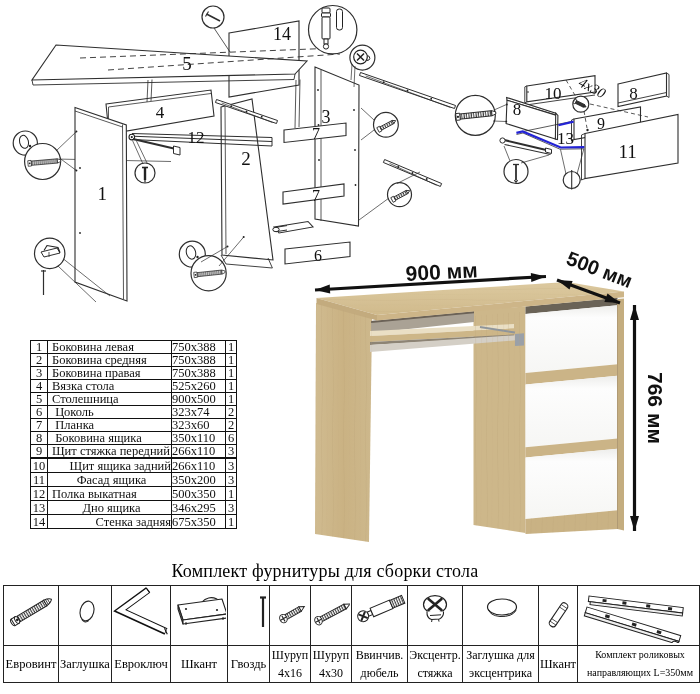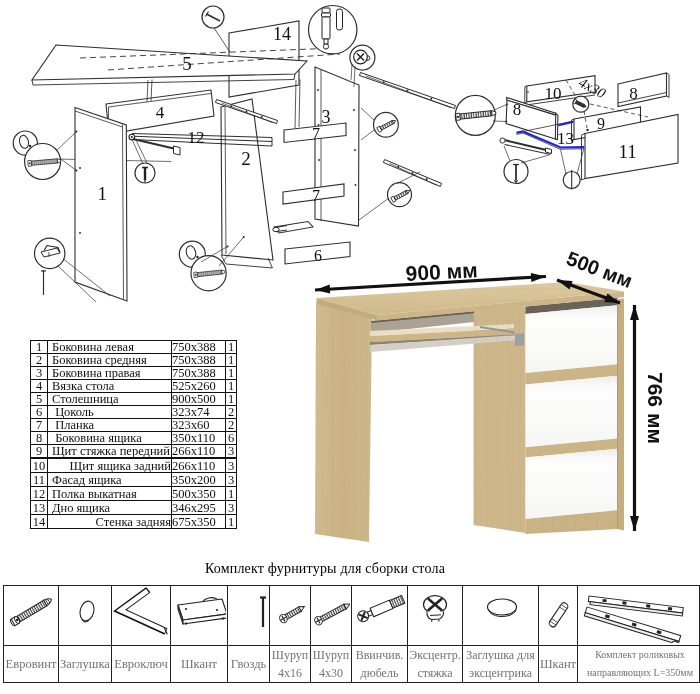--- a/index.html
+++ b/index.html
@@ -8,23 +8,23 @@
 .abs{position:absolute}
 #ptable{position:absolute;left:30px;top:340px;}
 #ptable table{border-collapse:collapse;font-size:12.5px;color:#111}
 #ptable td{border:1px solid #111;padding:0;height:12px;line-height:12px;white-space:nowrap}
 #ptable tr.b td{height:13px}
 #ptable tr.b1 td{border-top:2px solid #111}
 #ptable .n{text-align:center}
 #ptable .nm{padding-left:4px}
 #ptable .sz{}
 #title{position:absolute;left:0;top:561px;width:650px;text-align:center;
-  font-size:14px;letter-spacing:0.2px;color:#000;}
+  font-size:18px;letter-spacing:0.2px;color:#000;}
 #htable{position:absolute;left:3px;top:585px;}
-#htable table{border-collapse:collapse;font-size:12px;color:#737373}
+#htable table{border-collapse:collapse;font-size:12px;color:#000000}
 #htable td{border:1px solid #222;text-align:center;vertical-align:middle;padding:0;line-height:1.0}
 #htable tr.icons td{height:58px}
 #htable tr.names td{height:21px;font-size:12.5px;white-space:nowrap}
 #htable tr.names td br{line-height:11px}
 #htable tr.names td.sm{font-size:12px;line-height:18px}
 #htable tr.qty td{height:23px;font-size:17px}
 </style>
 </head>
 <body>
 
@@ -92,33 +92,33 @@
           <td class="n">3</td>
         </tr>
 <tr class="b b1">
           <td class="n">10</td>
           <td class="nm" style="text-align:right">Щит ящика задний</td>
           <td class="sz">266x110</td>
           <td class="n">3</td>
         </tr>
 <tr class="b">
           <td class="n">11</td>
-          <td class="nm" style="text-align:left">Фасад ящика</td>
+          <td class="nm" style="text-align:center">Фасад ящика</td>
           <td class="sz">350x200</td>
           <td class="n">3</td>
         </tr>
 <tr class="b">
           <td class="n">12</td>
           <td class="nm" style="">Полка выкатная</td>
           <td class="sz">500x350</td>
           <td class="n">1</td>
         </tr>
 <tr class="b">
           <td class="n">13</td>
-          <td class="nm" style="text-align:left">Дно ящика</td>
+          <td class="nm" style="text-align:center">Дно ящика</td>
           <td class="sz">346x295</td>
           <td class="n">3</td>
         </tr>
 <tr class="b">
           <td class="n">14</td>
           <td class="nm" style="text-align:right">Стенка задняя</td>
           <td class="sz">675x350</td>
           <td class="n">1</td>
         </tr>
 </tbody>

